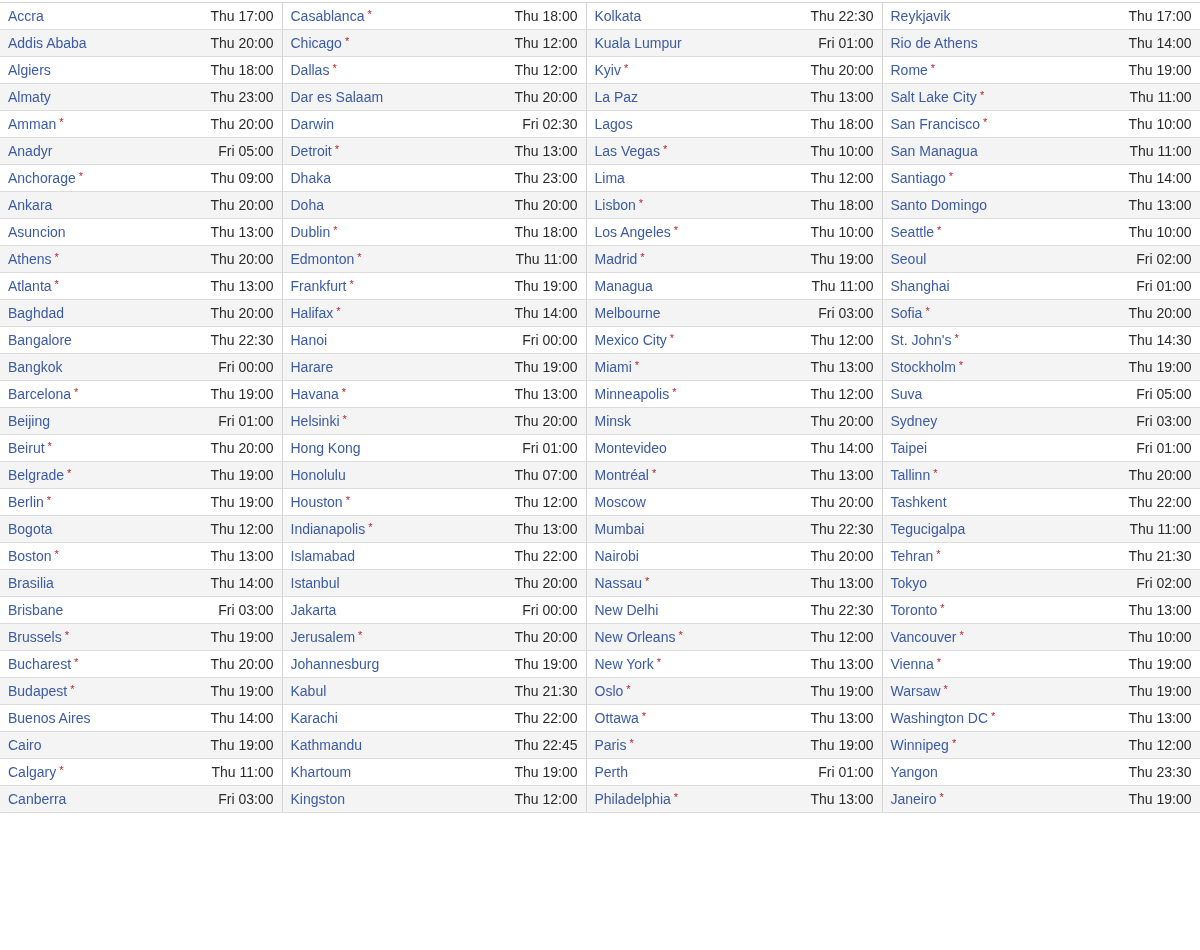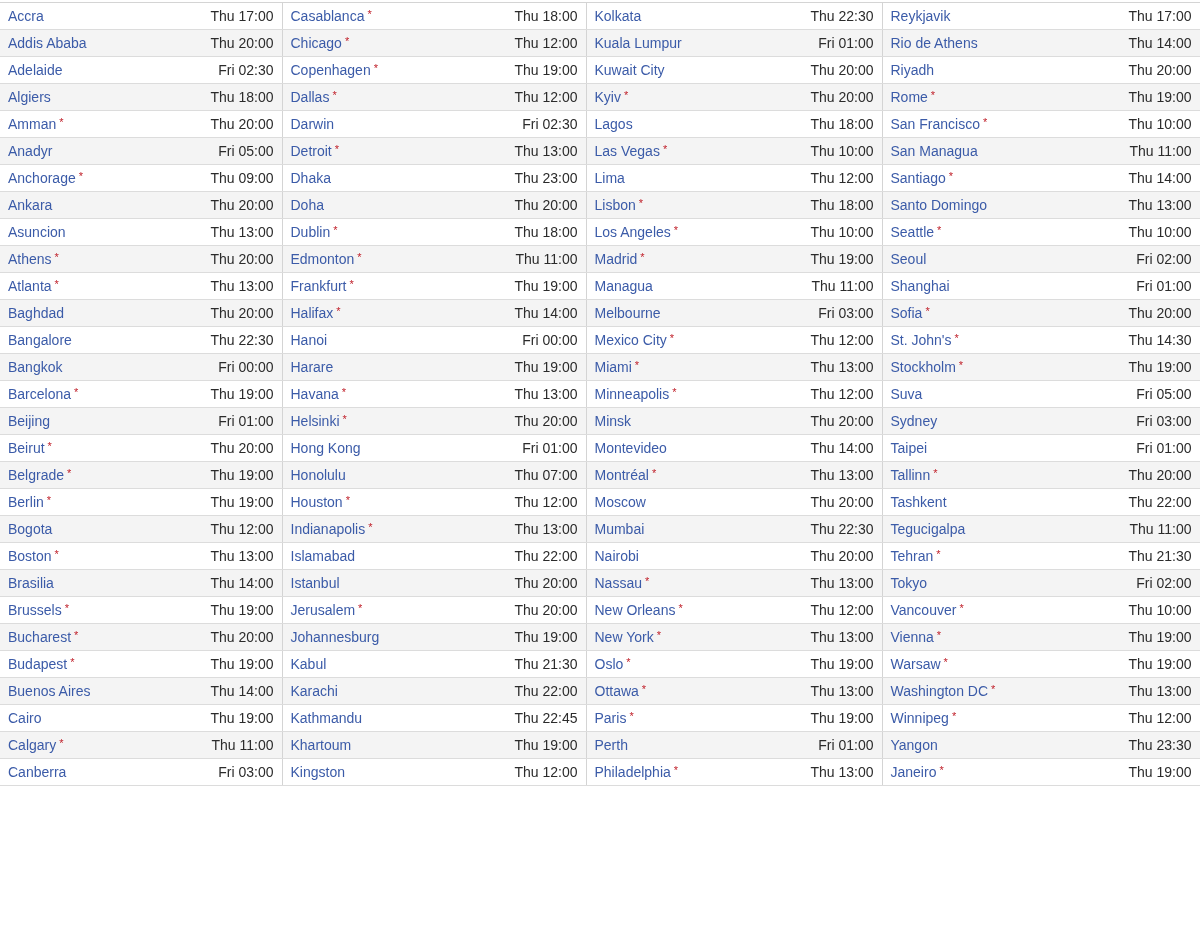--- a/index.html
+++ b/index.html
@@ -44,38 +44,38 @@
           <td class="city"><a>Addis Ababa</a></td>
           <td class="time">Thu 20:00</td>
           <td class="city"><a>Chicago</a><span class="dst">*</span></td>
           <td class="time">Thu 12:00</td>
           <td class="city"><a>Kuala Lumpur</a></td>
           <td class="time">Fri 01:00</td>
           <td class="city"><a>Rio de Athens</a></td>
           <td class="time">Thu 14:00</td>
         </tr>
         <tr>
-          <td class="city"><a>Adelaide</a></td>
-          <td class="time">Fri 02:30</td>
-          <td class="city"><a>Copenhagen</a><span class="dst">*</span></td>
-          <td class="time">Thu 19:00</td>
-          <td class="city"><a>Kuwait City</a></td>
-          <td class="time">Thu 20:00</td>
-          <td class="city"><a>Riyadh</a></td>
-          <td class="time">Thu 20:00</td>
-        </tr>
-        <tr>
           <td class="city"><a>Algiers</a></td>
           <td class="time">Thu 18:00</td>
           <td class="city"><a>Dallas</a><span class="dst">*</span></td>
           <td class="time">Thu 12:00</td>
           <td class="city"><a>Kyiv</a><span class="dst">*</span></td>
           <td class="time">Thu 20:00</td>
           <td class="city"><a>Rome</a><span class="dst">*</span></td>
           <td class="time">Thu 19:00</td>
+        </tr>
+        <tr>
+          <td class="city"><a>Almaty</a></td>
+          <td class="time">Thu 23:00</td>
+          <td class="city"><a>Dar es Salaam</a></td>
+          <td class="time">Thu 20:00</td>
+          <td class="city"><a>La Paz</a></td>
+          <td class="time">Thu 13:00</td>
+          <td class="city"><a>Salt Lake City</a><span class="dst">*</span></td>
+          <td class="time">Thu 11:00</td>
         </tr>
         <tr>
           <td class="city"><a>Amman</a><span class="dst">*</span></td>
           <td class="time">Thu 20:00</td>
           <td class="city"><a>Darwin</a></td>
           <td class="time">Fri 02:30</td>
           <td class="city"><a>Lagos</a></td>
           <td class="time">Thu 18:00</td>
           <td class="city"><a>San Francisco</a><span class="dst">*</span></td>
           <td class="time">Thu 10:00</td>
@@ -244,20 +244,30 @@
           <td class="city"><a>Brasilia</a></td>
           <td class="time">Thu 14:00</td>
           <td class="city"><a>Istanbul</a></td>
           <td class="time">Thu 20:00</td>
           <td class="city"><a>Nassau</a><span class="dst">*</span></td>
           <td class="time">Thu 13:00</td>
           <td class="city"><a>Tokyo</a></td>
           <td class="time">Fri 02:00</td>
         </tr>
         <tr>
+          <td class="city"><a>Brisbane</a></td>
+          <td class="time">Fri 03:00</td>
+          <td class="city"><a>Jakarta</a></td>
+          <td class="time">Fri 00:00</td>
+          <td class="city"><a>New Delhi</a></td>
+          <td class="time">Thu 22:30</td>
+          <td class="city"><a>Toronto</a><span class="dst">*</span></td>
+          <td class="time">Thu 13:00</td>
+        </tr>
+        <tr>
           <td class="city"><a>Brussels</a><span class="dst">*</span></td>
           <td class="time">Thu 19:00</td>
           <td class="city"><a>Jerusalem</a><span class="dst">*</span></td>
           <td class="time">Thu 20:00</td>
           <td class="city"><a>New Orleans</a><span class="dst">*</span></td>
           <td class="time">Thu 12:00</td>
           <td class="city"><a>Vancouver</a><span class="dst">*</span></td>
           <td class="time">Thu 10:00</td>
         </tr>
         <tr>

